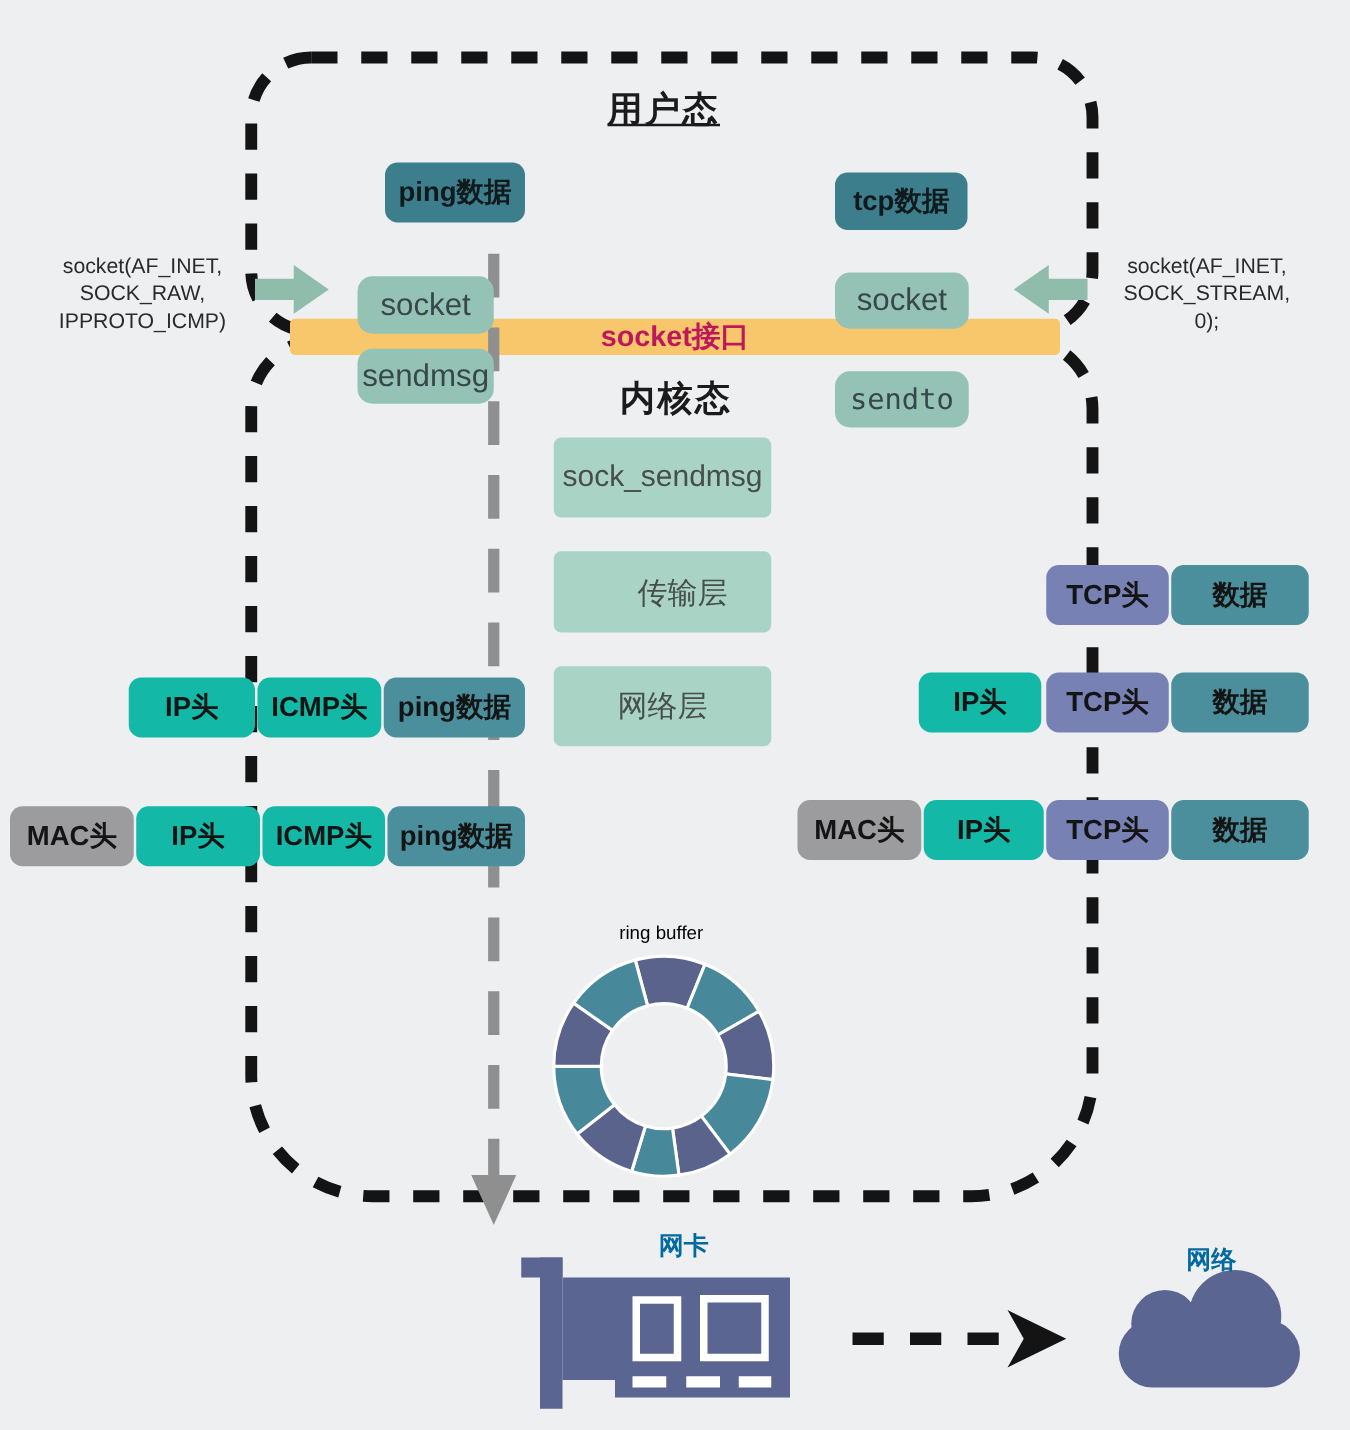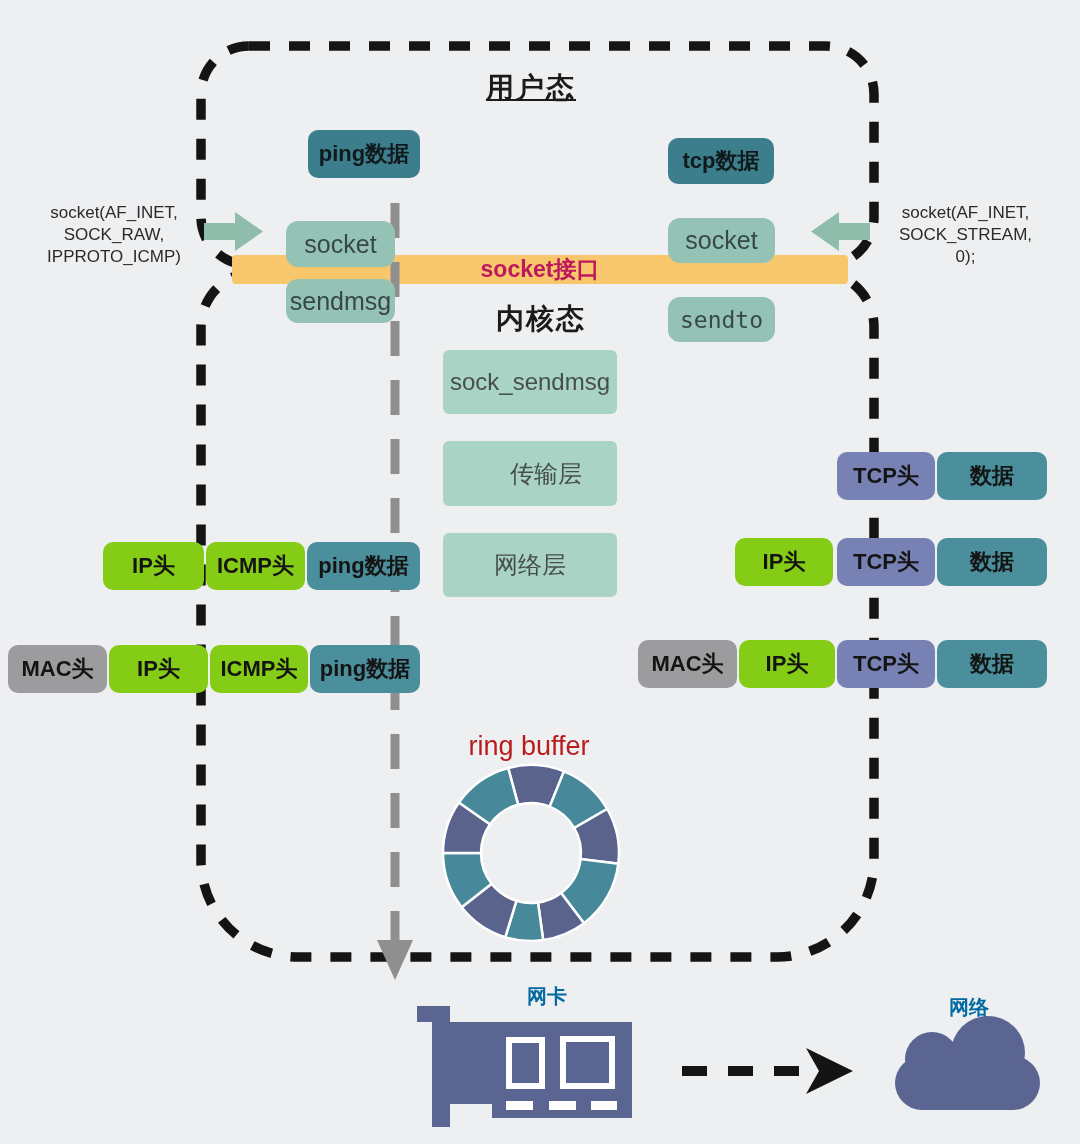--- a/index.html
+++ b/index.html
@@ -10,28 +10,28 @@
   .layer{position:absolute;left:0;top:0;}
   .z0{z-index:0}.z1{z-index:1}.z2{z-index:2}.z3{z-index:3}
   .abs{position:absolute;box-sizing:border-box;}
   .box{display:flex;align-items:center;justify-content:center;text-align:center;}
   .title{font-size:28px;font-weight:700;color:#1b1b1b;letter-spacing:2px;}
   .badge{background:#3d7e8d;border-radius:10px;font-size:22px;font-weight:700;color:#10191b;}
   .callbox{background:#94c3b6;border-radius:12px;font-size:25px;color:#37474a;}
   .mono{font-family:"DejaVu Sans Mono","Liberation Mono",monospace;font-size:23px;}
   .klayer{background:#a9d3c5;border-radius:6px;font-size:24px;color:#474f4d;}
   .pkt{height:48px;border-radius:10px;font-size:22px;font-weight:700;color:#141414;}
-  .pink{background:#84cc16;}
+  .pink{background:#14b8a6;}
   .teal{background:#4a8f9b;border-radius:10px;}
   .purple{background:#7881b4;}
   .gray{background:#9c9c9e;text-align:center;}
   .ybar{background:#f9c76b;border-radius:4px;font-size:23px;font-weight:700;color:#be185d;}
   .syscall{font-size:17px;line-height:22px;color:#2a2a2a;text-align:center;}
   .small-label{font-size:20px;font-weight:700;color:#0369a1;}
-  .ring-label{font-size:27px;color:#b91c1c;font-weight:400;}
+  .ring-label{font-size:15px;color:#000000;font-weight:400;}
 </style>
 </head>
 <body>
 
 <div class="stage">
 
   <svg class="layer z0" width="1080" height="1144" viewBox="0 0 1080 1144">
 
     <rect x="201" y="46" width="673" height="219" rx="48" fill="none" stroke="#141414" stroke-width="9.5" stroke-dasharray="21 19"></rect>
 

